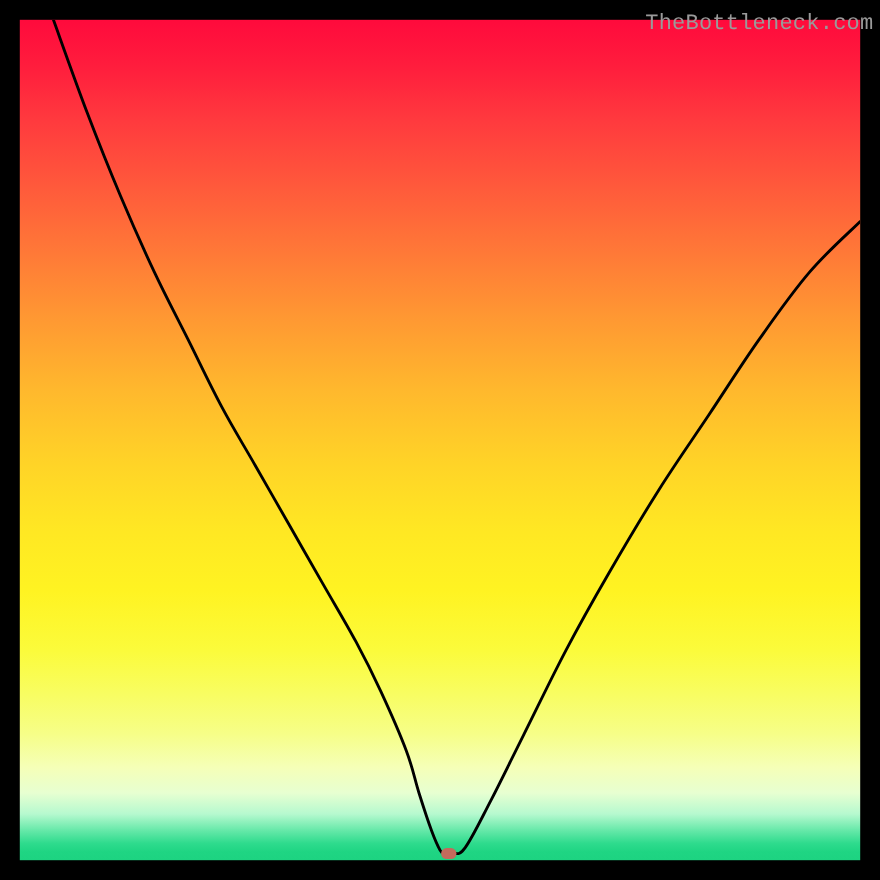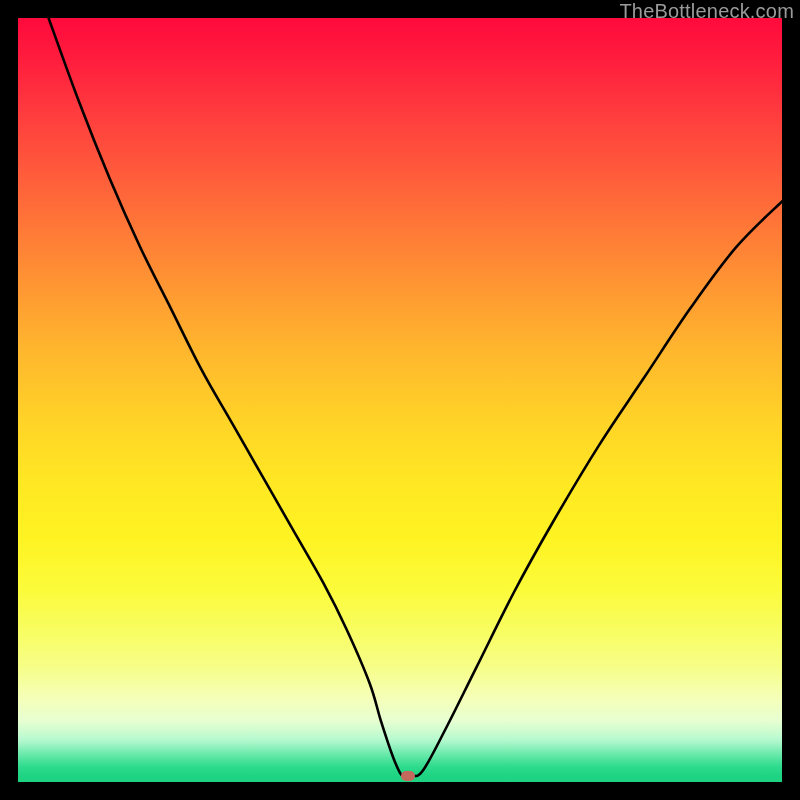--- a/index.html
+++ b/index.html
@@ -57,27 +57,27 @@
   .marker {
     position: absolute;
     width: 14px;
     height: 10px;
     background: #c36a5c;
     border-radius: 5px;
     transform: translate(-50%, -50%);
   }
   .watermark {
     position: absolute;
-    top: 0px;
+    top: 10px;
     right: 6px;
     color: #9a9a9a;
     font-size: 20px;
     font-weight: 500;
     letter-spacing: 0.2px;
-    font-family: Liberation Sans, sans-serif;
+    font-family: Liberation Mono, monospace;
     z-index: 10;
     pointer-events: none;
   }
 </style>
 </head>
 <body>
 
 <div class="frame">
   <div class="watermark">TheBottleneck.com</div>
 

